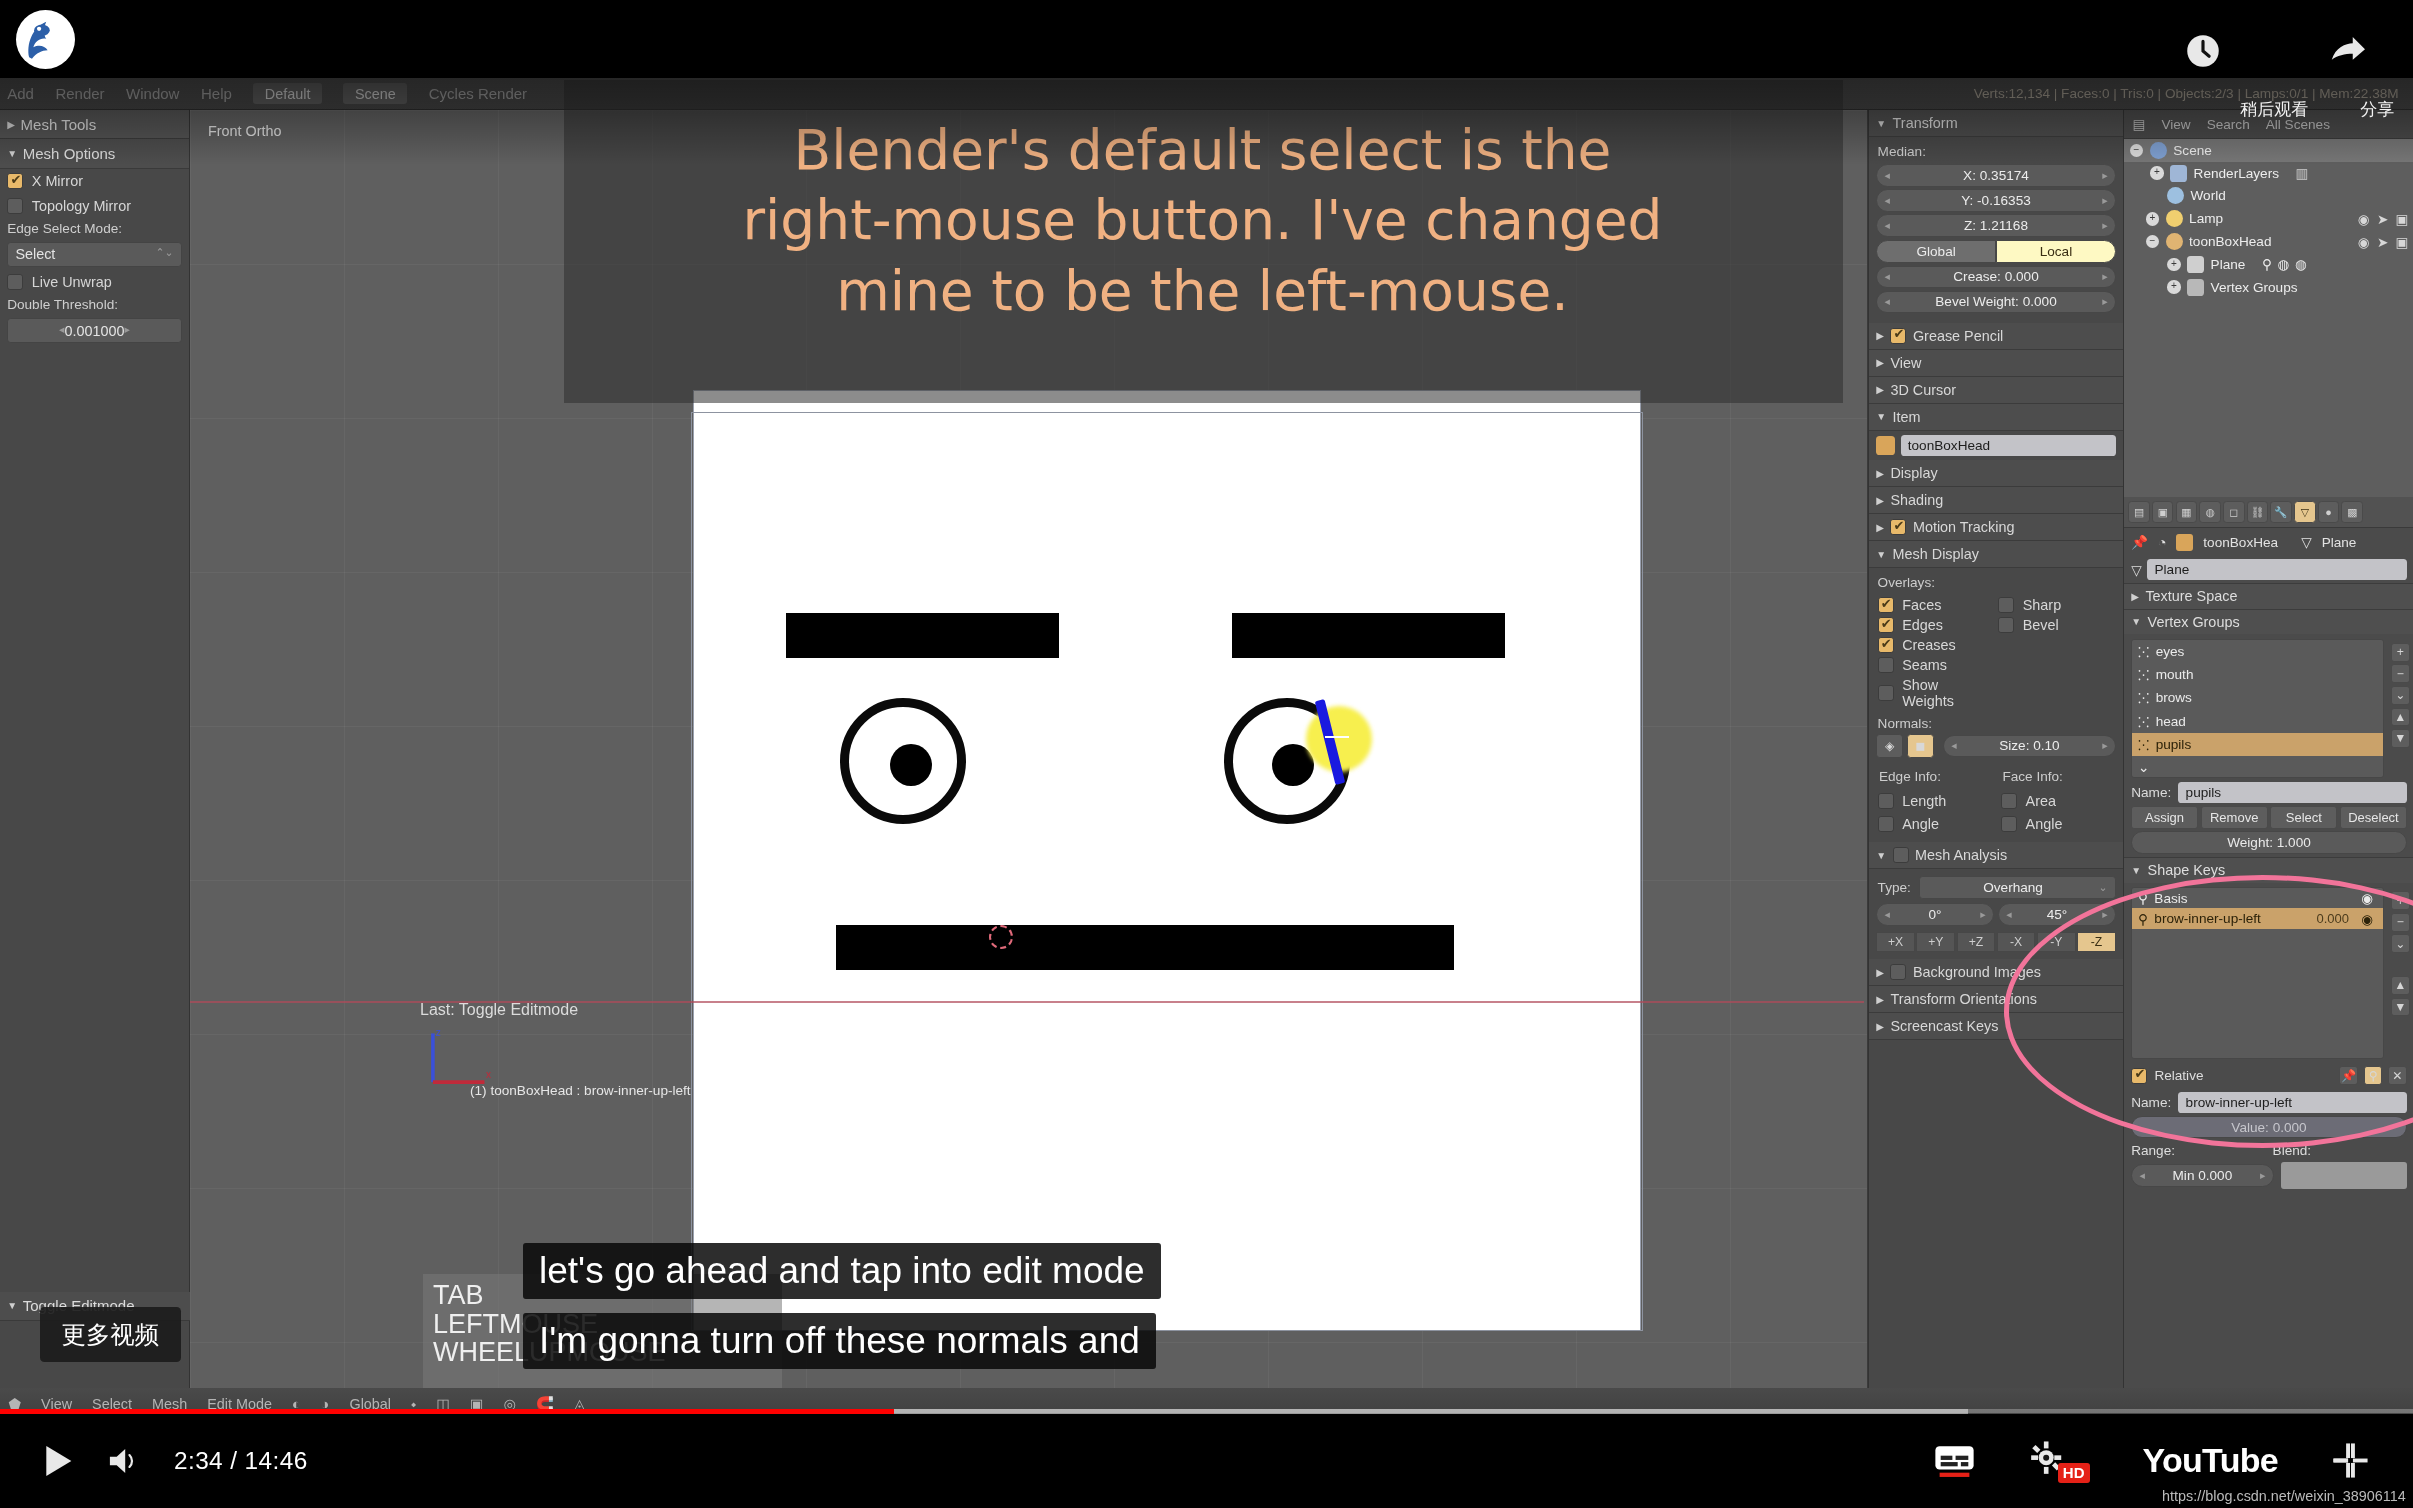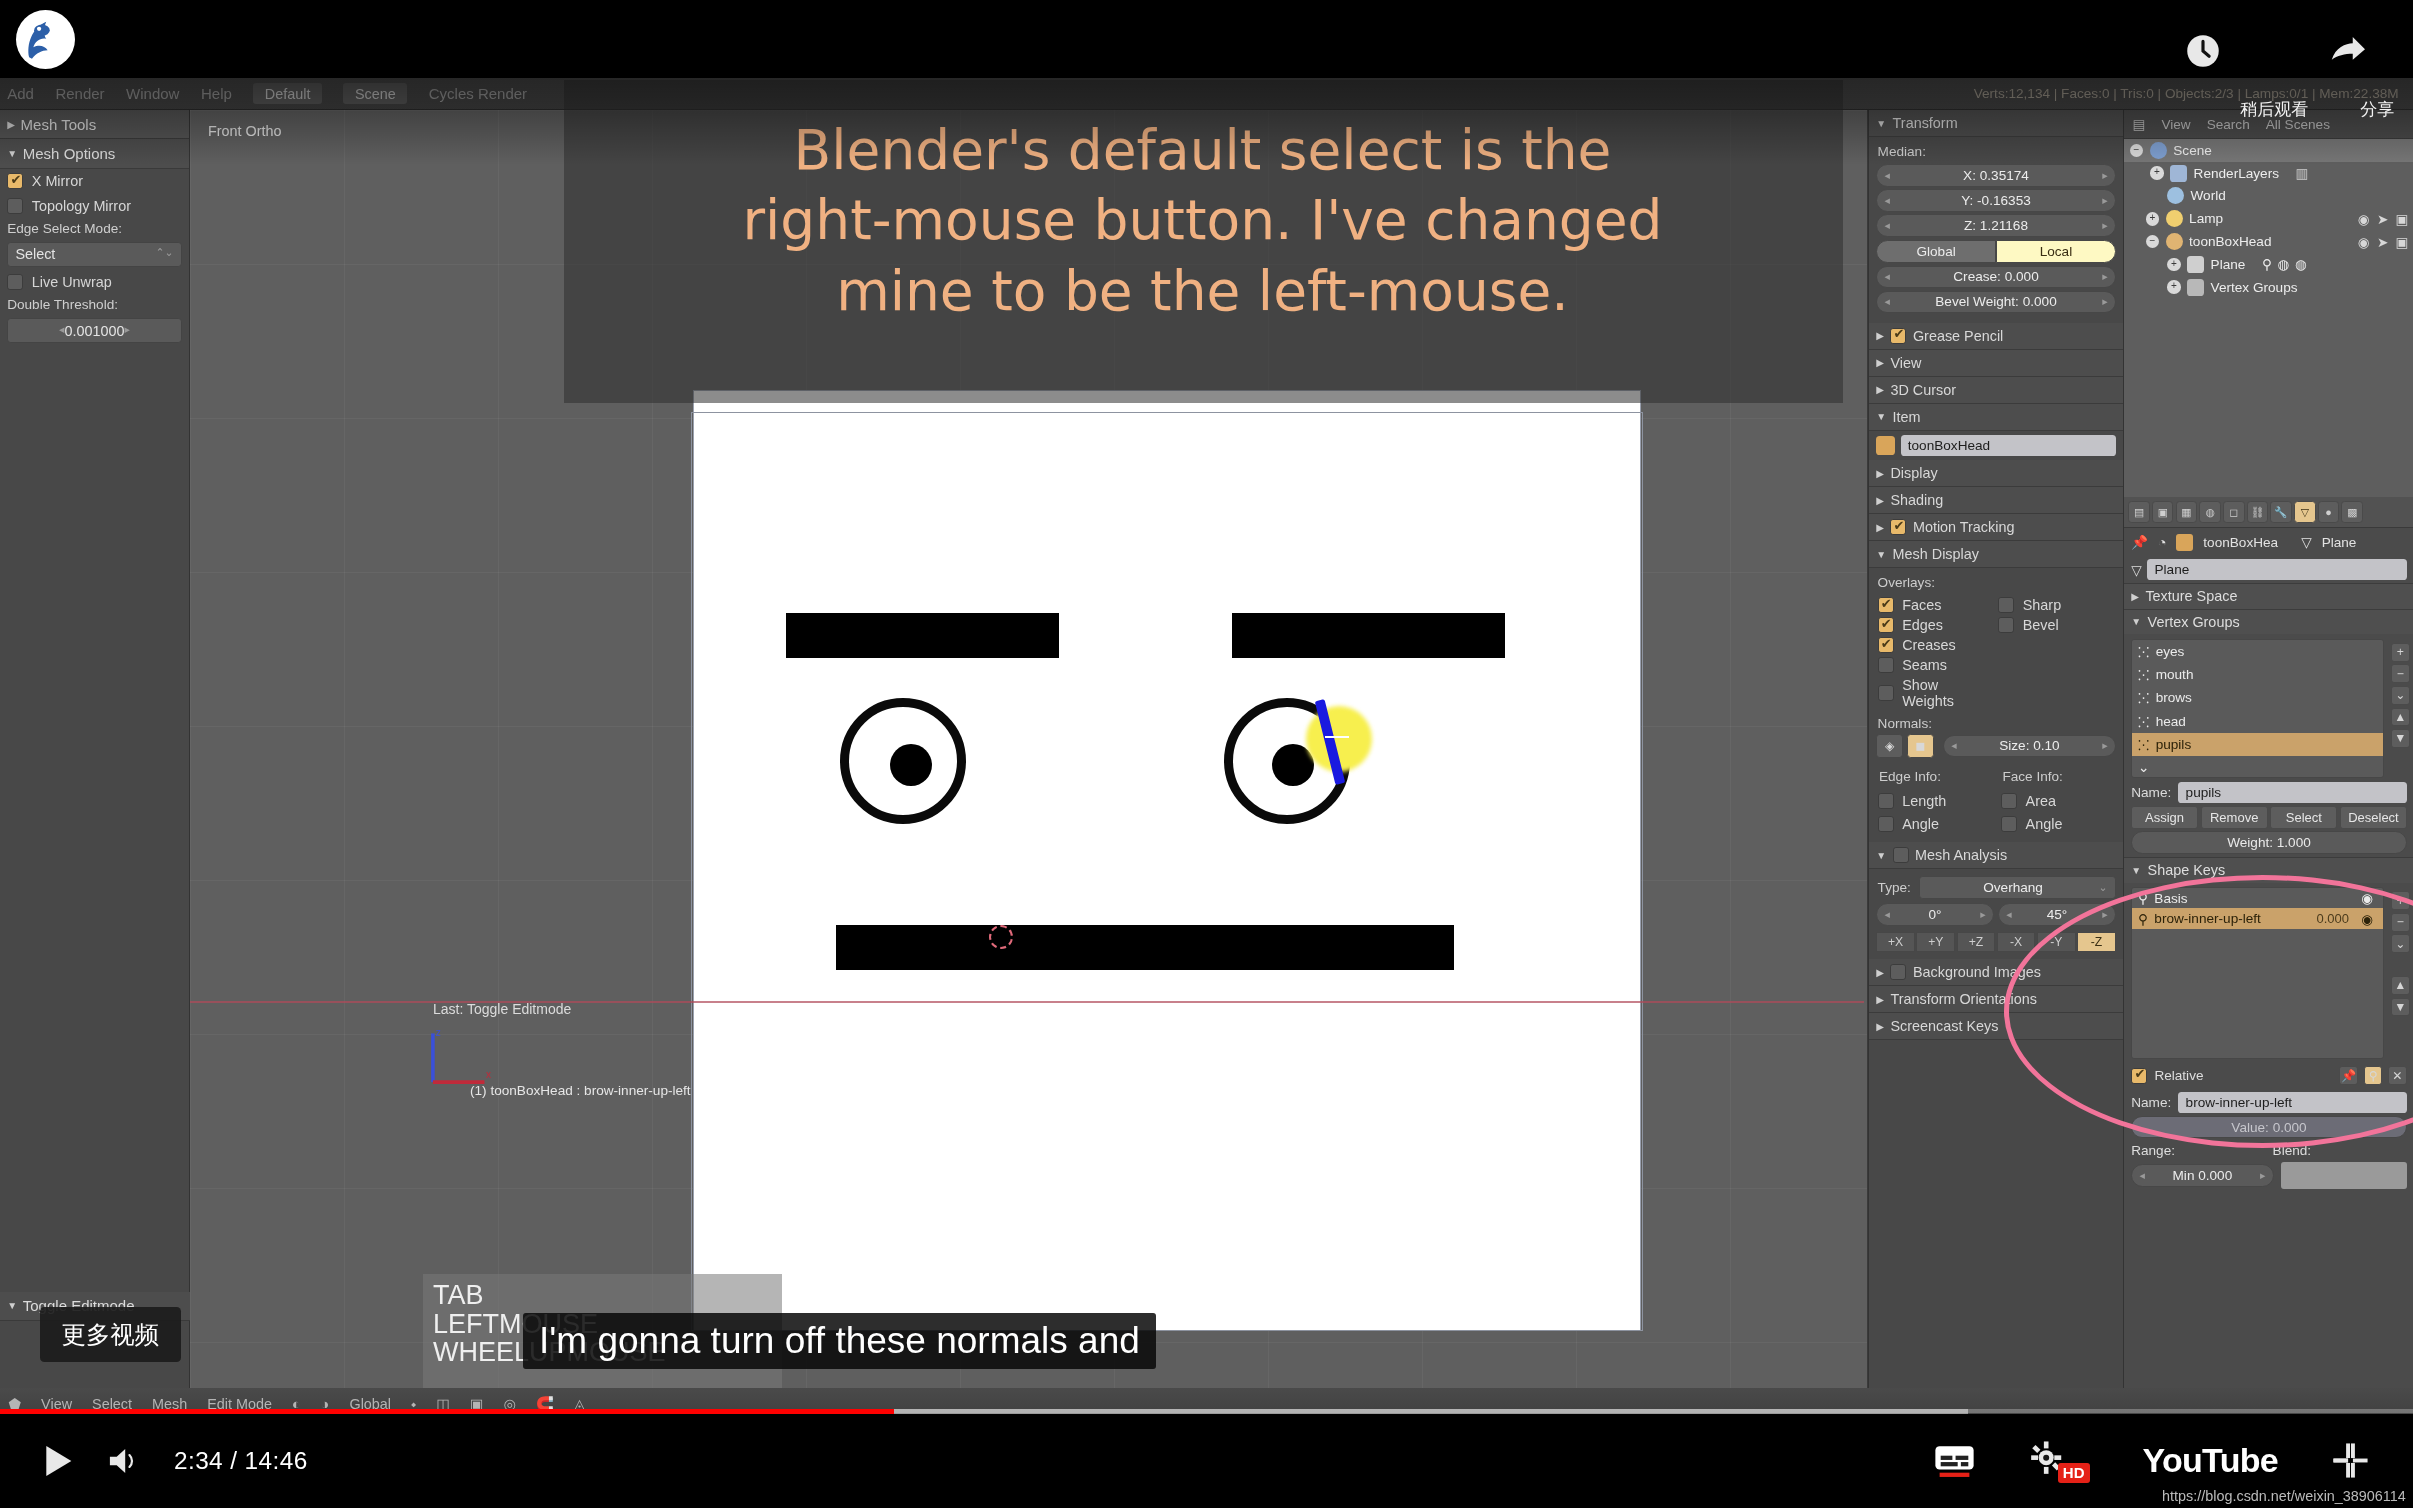--- a/index.html
+++ b/index.html
@@ -64,21 +64,21 @@
   .viewport {
     position:absolute; left:190px; top:32px; width:1677px; height:1279px;
     background:#5f5f5f;
     background-image:
       linear-gradient(rgba(255,255,255,.045) 0.7px, transparent 0.7px),
       linear-gradient(90deg, rgba(255,255,255,.045) 0.7px, transparent 0.7px);
     background-size: 154px 154px;
     overflow:hidden;
   }
   .vp-label { position:absolute; left:18px; top:13px; color:#e2e2e2; font-size:14.4px; }
-  .vp-last { position:absolute; left:243px; top:891px; color:#dcdcdc; font-size:14px; }
+  .vp-last { position:absolute; left:230px; top:891px; color:#dcdcdc; font-size:16px; }
   .vp-obj  { position:absolute; left:280px; top:973px; color:#e6e6e6; font-size:13.6px; }
 
   
   .head {
     position:absolute; left:503px; top:280px; width:948px; height:941px;
     background:#ffffff; border:1.4px solid #9aa0ae;
   }
   .head-sel { position:absolute; left:501px; top:302px; width:952px; height:919px; border:1.4px solid #8d93a0; }
   .brow { position:absolute; background:#000; }
   .eye {
@@ -829,20 +829,21 @@
       <path d="M3 17 C5 10 11 7.5 15 7.5 V4 L22 11 L15 17 V13.5 C10.5 13.5 6 14.5 3 17 Z" fill="#e8e8e8"></path>
     </svg>
   </div>
   <div class="yt-tr-labels">
     <span>稍后观看</span>
     <span>分享</span>
   </div>
 
   <div class="yt-morevideos">更多视频</div>
 
+  <div class="cc-line cc1">let's go ahead and tap into edit mode</div>
   <div class="cc-line cc2">I'm gonna turn off these normals and</div>
 
   <div class="yt-controls">
     <div class="yt-progress">
       <div class="buf"></div>
       <div class="played"></div>
     </div>
     <div class="ctl-left">
       <svg width="30" height="34" viewBox="0 0 36 40">
         <polygon points="4,2 34,20 4,38" fill="#e8e8e8"></polygon>

